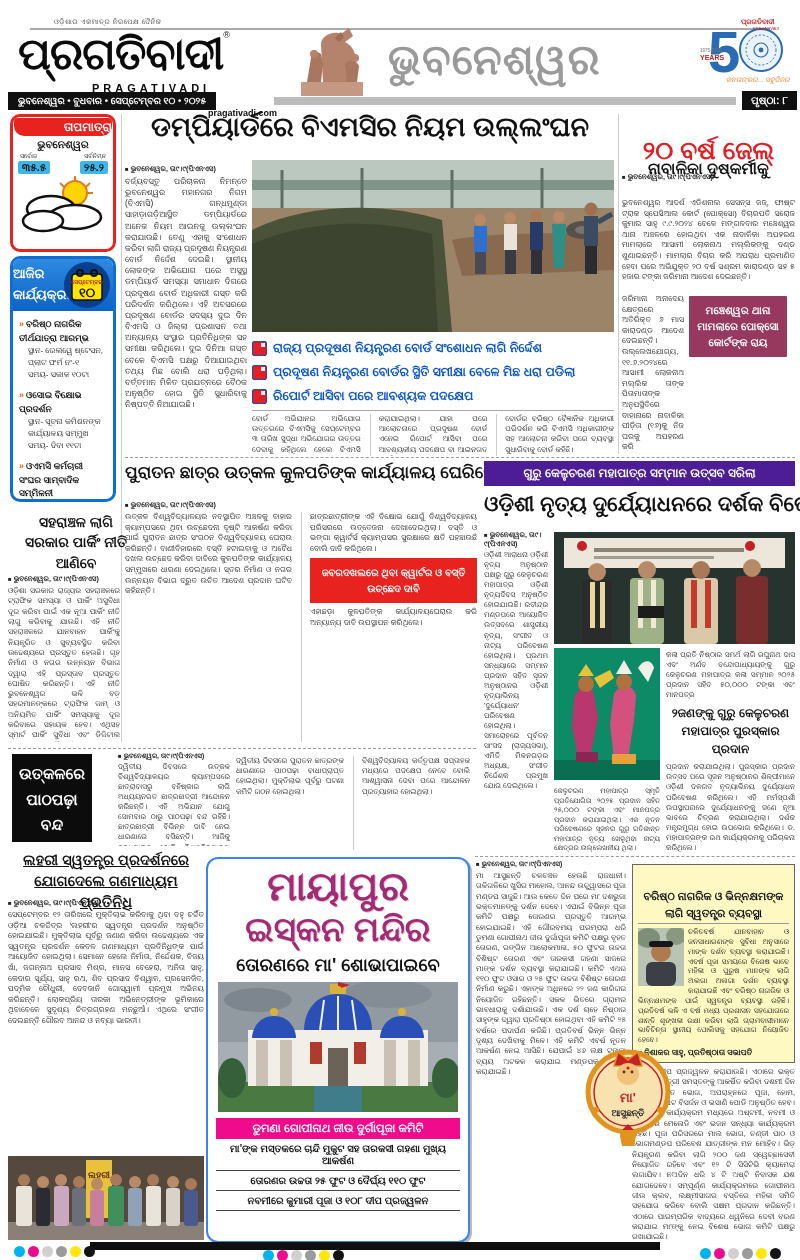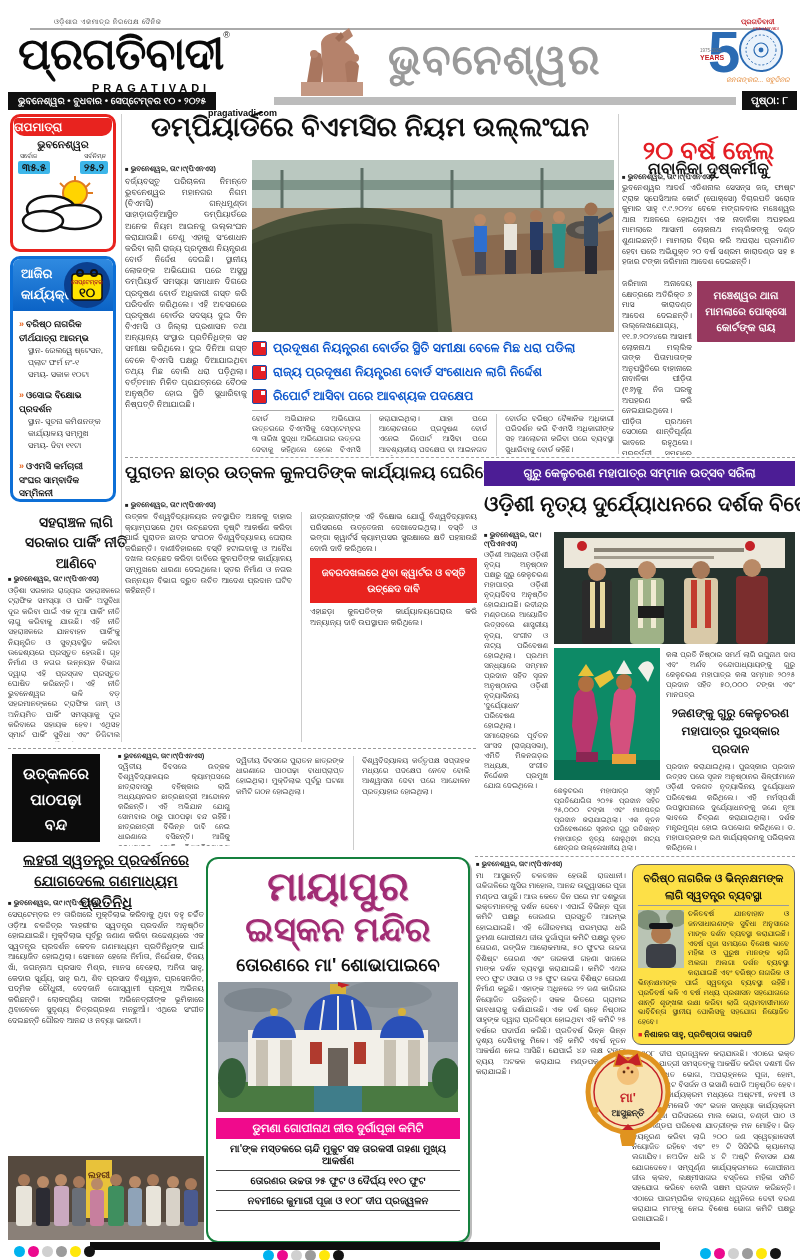--- a/index.html
+++ b/index.html
@@ -20,31 +20,31 @@
   .reg{font-size:9px;vertical-align:top;}
   .logo-latin{font-size:11px;font-weight:bold;letter-spacing:4px;color:#0a0a0a;}
   .logo-site{font-size:9px;font-weight:bold;color:#0a0a0a;margin-top:24px;}
   .city-name{font-size:42px;font-weight:bold;color:#9a9a9a;letter-spacing:1px;}
   .date-box{background:#101010;color:#fff;font-size:9.5px;font-weight:bold;padding:3px 10px;}
   .date-bar{background:#bcbcbc;height:8px;}
   .page-box{background:#101010;color:#fff;font-size:10.5px;font-weight:bold;padding:3px 9px;}
 
   
   .wx{border:3px solid #e8231f;border-radius:10px;background:#fff;box-sizing:border-box;}
-  .wx-head{background:#e8231f;color:#fff;font-size:12px;font-weight:bold;text-align:left;
+  .wx-head{background:#e8231f;color:#fff;font-size:12px;font-weight:bold;text-align:right;
            padding:2px 0;border-radius:4px 4px 10px 10px;margin:1px;}
   .wx-city{font-size:10.5px;font-weight:bold;text-align:center;margin-top:2px;}
   .wx-labels{display:flex;justify-content:space-between;font-size:6.3px;padding:1px 7px 0;}
   .wx-temps{display:flex;justify-content:space-between;padding:1px 5px;}
   .wx-chip{background:#3db6e9;font-size:10.5px;font-weight:bold;padding:0 4px;border-radius:2px;}
 
   
   .pg{border:3px solid #0d6fd6;border-radius:10px;background:#fff;box-sizing:border-box;overflow:hidden;}
   .pg-head{position:relative;height:52px;background:linear-gradient(#2f8ae0,#0b63c6);}
-  .pg-title{position:absolute;left:8px;top:5px;color:#fff;font-weight:bold;font-size:13px;line-height:1.6;}
+  .pg-title{position:absolute;left:0;top:5px;color:#fff;font-weight:bold;font-size:13px;line-height:1.6;}
   .pg-items{padding:7px 6px 0 6px;}
   .pg-item{margin-bottom:8px;}
   .pg-item-title{font-size:9px;font-weight:bold;line-height:1.5;}
   .pg-marker{color:#e8641e;font-weight:bold;margin-right:2px;}
   .pg-sub{font-size:8px;line-height:1.5;padding-left:9px;color:#222;}
 
   
   .hl-main{font-size:27px;font-weight:bold;text-align:center;white-space:nowrap;}
   .hl-kicker{font-size:16px;font-weight:bold;text-align:center;}
   .hl-red{font-size:25px;font-weight:bold;color:#e31e24;text-align:center;}
@@ -59,41 +59,41 @@
   .bullet-txt{font-size:12.5px;font-weight:bold;color:#0a55cc;white-space:nowrap;overflow:hidden;}
 
   .cols3{display:flex;gap:9px;}
   .cols3 > div{flex:1;}
   .cols3 > div + div{border-left:1px solid #ccc;padding-left:8px;}
   .cols2{display:flex;gap:9px;}
   .cols2 > div{flex:1;}
   .cols2 > div + div{border-left:1px solid #ccc;padding-left:8px;}
 
   .purple-box{float:right;width:92px;background:#97395f;color:#fff;font-size:10.5px;font-weight:bold;
-              text-align:center;padding:7px 3px;margin:2px 0 3px 5px;line-height:1.5;border-radius:1px;}
+              text-align:center;padding:7px 3px;margin:2px 8px 3px 5px;line-height:1.5;border-radius:1px;}
   .red-box{background:#e8231f;color:#fff;font-size:10px;font-weight:bold;text-align:center;
            padding:7px 2px;margin:4px 0;line-height:1.55;}
   .green-banner{background:#4c1d95;color:#fff;font-size:12px;font-weight:bold;text-align:center;line-height:25px;}
   .black-box{background:#0c0c0c;color:#fff;font-size:15.5px;font-weight:bold;text-align:center;line-height:1.65;padding-top:7px;box-sizing:border-box;}
   .subhead-dance{font-size:12px;font-weight:bold;text-align:center;line-height:1.5;margin:4px 0;}
 
   
-  .maya{border:2px solid #15803d;border-radius:12px;background:#fff;box-sizing:border-box;
+  .maya{border:2px solid #3b82f6;border-radius:12px;background:#fff;box-sizing:border-box;
         box-shadow:2px 2px 0 #bbb;padding:4px 8px;}
   .maya-t1{font-size:40px;font-weight:bold;color:#a12c74;text-align:center;line-height:1.15;
            text-shadow:1px 1px 0 #e7c3da;}
   .maya-t2{font-size:34px;font-weight:bold;color:#a12c74;text-align:center;line-height:1.2;
            text-shadow:1px 1px 0 #e7c3da;}
   .maya-sub{font-size:18px;font-weight:bold;text-align:center;margin-top:5px;}
   .maya-banner{background:#f00a8c;color:#fff;font-size:11.5px;font-weight:bold;text-align:center;
                padding:4px 0;margin-top:6px;}
   .maya-point{font-size:10px;font-weight:bold;text-align:center;padding:4px 0 3px;border-bottom:1.5px solid #444;}
 
   
-  .senior{border:1.5px solid #666;border-radius:9px;padding:5px 5px 4px;background:#fde047;box-sizing:border-box;}
+  .senior{border:1.5px solid #666;border-radius:0;padding:23px 5px 4px;background:#fef9c3;box-sizing:border-box;}
   .senior-title{font-size:11px;font-weight:bold;text-align:center;line-height:1.5;border-bottom:1px solid #999;
                 padding-bottom:2px;margin-bottom:3px;}
   .senior-body{font-size:7.3px;line-height:1.35;text-align:justify;}
   .senior-attr{font-size:8px;font-weight:bold;margin-top:3px;}
   .senior-attr .rsq{color:#e31e24;font-size:7px;margin-right:2px;}
 
   .bottom-bar{background:#0e0e0e;}
   .dots{display:flex;gap:3px;}
   .dot{width:11px;height:11px;border-radius:50%;}
   .d-c{background:#00b3ef}.d-m{background:#ec0a8e}.d-lg{background:#d0d0d0}
@@ -243,45 +243,45 @@
       <rect x="332" y="56" width="14" height="30" fill="#3c4c60"></rect>
         <circle cx="339" cy="49" r="6.5" fill="#9c7050"></circle>
       <line x1="346" y1="62" x2="360" y2="54" stroke="#3c4c60" stroke-width="5"></line>
       <rect x="333" y="86" width="12" height="28" fill="#2b2b33"></rect>
     </g>
   </svg>
 
   <div class="abs" style="left:252px;top:336px;width:362px;">
     <div class="bullet-row">
       <span class="bullet-icon"></span>
-      <span class="bullet-txt">ପ୍ରଦୂଷଣ ନିୟନ୍ତ୍ରଣ ବୋର୍ଡର ସ୍ଥିତି ସମୀକ୍ଷା ବେଳେ ମିଛ ଧରା ପଡିଲା</span>
+      <span class="bullet-txt">ରାଜ୍ୟ ପ୍ରଦୂଷଣ ନିୟନ୍ତ୍ରଣ ବୋର୍ଡ ସଂଶୋଧନ ଲାଗି ନିର୍ଦ୍ଦେଶ</span>
     </div>
     <div class="bullet-row">
       <span class="bullet-icon"></span>
-      <span class="bullet-txt">ରାଜ୍ୟ ପ୍ରଦୂଷଣ ନିୟନ୍ତ୍ରଣ ବୋର୍ଡ ସଂଶୋଧନ ଲାଗି ନିର୍ଦ୍ଦେଶ</span>
+      <span class="bullet-txt">ପ୍ରଦୂଷଣ ନିୟନ୍ତ୍ରଣ ବୋର୍ଡର ସ୍ଥିତି ସମୀକ୍ଷା ବେଳେ ମିଛ ଧରା ପଡିଲା</span>
     </div>
     <div class="bullet-row">
       <span class="bullet-icon"></span>
       <span class="bullet-txt">ରିପୋର୍ଟ ଆସିବା ପରେ ଆବଶ୍ୟକ ପଦକ୍ଷେପ</span>
     </div>
   </div>
   <div class="abs hairline" style="left:252px;top:410px;width:362px;height:1px;"></div>
   <div class="abs cols3" style="left:252px;top:414px;width:362px;height:42px;">
     <div class="jus body-txt" style="font-size:7.5px;">ବୋର୍ଡ ଅଭିଯାନର ଅଭିଯୋଗ ଉତ୍ତରରେ ବିଏମସିକୁ ସେପ୍ଟେମ୍ବର ୩ ତାରିଖ ସୁଦ୍ଧା ଅଭିଯୋଗର ଉତ୍ତର ଦେବାକୁ କହିଥିଲେ ହେଲେ ବିଏମସି ଶୀଘ୍ର କରିବାକୁ ମନ୍ତବ୍ୟ ଦେଇଛି।</div>
     <div class="jus body-txt" style="font-size:7.5px;">କରାଯାଇଥିଲା। ଯାହା ପରେ ଆଲୋଚନାରେ ପ୍ରଦୂଷଣ ବୋର୍ଡ ଏନେଇ ରିପୋର୍ଟ ଆସିବା ପରେ ଆବଶ୍ୟକୀୟ ପଦକ୍ଷେପ ବା ଆଇନଗତ କାର୍ଯ୍ୟାନୁଷ୍ଠାନ ନେବ ବୋଲି କହିଛି।</div>
     <div class="jus body-txt" style="font-size:7.5px;">ବୋର୍ଡର ବରିଷ୍ଠ ବୈଜ୍ଞାନିକ ଅଧିକାରୀ ପରିଦର୍ଶନ କରି ବିଏମସି ଅଧିକାରୀଙ୍କ ସହ ଆଲୋଚନା କରିବା ପରେ ବ୍ୟବସ୍ଥା ସୁଧାରିବାକୁ ବୋର୍ଡ କହିଛି।</div>
   </div>
 
   <div class="abs hl-kicker" style="left:622px;top:116px;width:173px;margin-top:44px;">ନାବାଳିକା ଦୁଷ୍କର୍ମୀକୁ</div>
   <div class="abs hl-red" style="left:622px;top:136px;width:173px;">୨୦ ବର୍ଷ ଜେଲ୍</div>
   <div class="abs byline" style="left:622px;top:172px;width:173px;">
     <span class="sq">■</span><span>ଭୁବନେଶ୍ୱର, ତା୯।୯(ପିଏନଏସ)</span>
   </div>
   <div class="abs" style="left:622px;top:183px;width:173px;height:272px;overflow:hidden;">
-    <div class="jus body-txt" style="height:96px;">ଭୁବନେଶ୍ୱର ଆଦର୍ଶ ଏଡିଶନାଲ ସେସନ୍ସ ଜଜ୍, ଫାଷ୍ଟ ଟ୍ରାକ ସ୍ପେସିଆଲ କୋର୍ଟ (ପୋକ୍ସୋ) ବିଚାରପତି ସରୋଜ କୁମାର ସାହୁ ୯.୯.୨୦୨୪ ବେଳେ ମଙ୍ଗଳବାର ମଞ୍ଚେଶ୍ୱର ଥାନା ଅଞ୍ଚଳରେ ହୋଇଥିବା ଏକ ନାବାଳିକା ଅପହରଣ ମାମଲାରେ ଆସାମୀ ଲୋକନାଥ ମଲ୍ଲିକଙ୍କୁ ଦଣ୍ଡ ଶୁଣାଇଛନ୍ତି। ମାମଲାର ବିଚାର କରି ଅପରାଧ ପ୍ରମାଣିତ ହେବା ପରେ ଅଭିଯୁକ୍ତ ୨୦ ବର୍ଷ ସଶ୍ରମ କାରାଦଣ୍ଡ ସହ ୫ ହଜାର ଟଙ୍କା ଜରିମାନା ଆଦେଶ ଦେଇଛନ୍ତି।</div>
+    <div class="jus body-txt" style="height:96px;margin-top:15px;">ଭୁବନେଶ୍ୱର ଆଦର୍ଶ ଏଡିଶନାଲ ସେସନ୍ସ ଜଜ୍, ଫାଷ୍ଟ ଟ୍ରାକ ସ୍ପେସିଆଲ କୋର୍ଟ (ପୋକ୍ସୋ) ବିଚାରପତି ସରୋଜ କୁମାର ସାହୁ ୯.୯.୨୦୨୪ ବେଳେ ମଙ୍ଗଳବାର ମଞ୍ଚେଶ୍ୱର ଥାନା ଅଞ୍ଚଳରେ ହୋଇଥିବା ଏକ ନାବାଳିକା ଅପହରଣ ମାମଲାରେ ଆସାମୀ ଲୋକନାଥ ମଲ୍ଲିକଙ୍କୁ ଦଣ୍ଡ ଶୁଣାଇଛନ୍ତି। ମାମଲାର ବିଚାର କରି ଅପରାଧ ପ୍ରମାଣିତ ହେବା ପରେ ଅଭିଯୁକ୍ତ ୨୦ ବର୍ଷ ସଶ୍ରମ କାରାଦଣ୍ଡ ସହ ୫ ହଜାର ଟଙ୍କା ଜରିମାନା ଆଦେଶ ଦେଇଛନ୍ତି।</div>
     <div>
       <div class="purple-box">ମଞ୍ଚେଶ୍ୱର ଥାନା ମାମଲାରେ ପୋକ୍ସୋ କୋର୍ଟଙ୍କ ରାୟ</div>
       <div class="jus body-txt">ଜରିମାନା ଅନାଦେୟ କ୍ଷେତ୍ରରେ ଅତିରିକ୍ତ ୬ ମାସ କାରାଦଣ୍ଡ ଆଦେଶ ଦେଇଛନ୍ତି। ଉଲ୍ଲେଖଯୋଗ୍ୟ, ୧୧.୬.୨୦୨୪ରେ ଆସାମୀ ଲୋକନାଥ ମଲ୍ଲିକ ତାଙ୍କ ପିତାମାତାଙ୍କ ଅନୁପସ୍ଥିତିରେ ବାହାନାରେ ନାବାଳିକା ପୀଡ଼ିତା (୧୬)କୁ ନିଜ ଘରକୁ ଅପହରଣ କରି ନେଇଯାଇଥିଲେ। ପୀଡ଼ିତା ପ୍ରଥମେ ସେଠାରେ ଶାନ୍ତିପୂର୍ଣ୍ଣ ଭାବରେ ରହୁଥିଲେ। ପରବର୍ତ୍ତୀ ସମୟରେ ତାଙ୍କ ପିତାମାତାଙ୍କ ଦ୍ୱାରା ପ୍ରରୋଚିତ ହୋଇ ଅଭିଯୁକ୍ତ ଯୌତୁକ ଦାବି କରିବା ଆଳରେ ନିର୍ଯାତନା ଦେଇଥିଲେ ଏବଂ ତାଙ୍କୁ ଶାରୀରିକ ନିର୍ଯାତନା ଦେଇଥିଲେ। ଅଭିଯୁକ୍ତ ପୀଡ଼ିତାଙ୍କୁ ତାଙ୍କ ରକ୍ଷା ବିରୋଧରେ ଶାରୀରିକ ସମ୍ପର୍କ ରଖିବାକୁ ବାଧ୍ୟ କରିଥିଲେ।</div>
     </div>
   </div>
 
   <div class="abs dashed" style="left:125px;top:457px;width:670px;"></div>
 
   <div class="abs hl-small" style="left:20px;top:512px;width:112px;font-size:14px;">ସହରାଞ୍ଚଳ ଲାଗି ସରକାର ପାର୍କିଂ ନୀତି ଆଣିବେ</div>
   <div class="abs byline" style="left:8px;top:574px;width:112px;">
@@ -361,21 +361,21 @@
 
   <div class="abs" style="left:666px;top:650px;width:129px;height:204px;overflow:hidden;">
     <div class="jus body-txt" style="font-size:7.4px;">କଳା ପ୍ରତି ନିଷ୍ଠାର ସମର୍ଥ ଲାଗି ରଘୁନାଥ ଦାସ ଏବଂ ଅର୍ଣବ ବନ୍ଦୋପାଧ୍ୟାୟଙ୍କୁ ଗୁରୁ କେଳୁଚରଣ ମହାପାତ୍ର କଳା ସମ୍ମାନ ୨୦୨୫ ପ୍ରଦାନ ସହିତ ୫୦,୦୦୦ ଟଙ୍କା ଏବଂ ମାନପତ୍ର</div>
     <div class="subhead-dance">୨ଜଣଙ୍କୁ ଗୁରୁ କେଳୁଚରଣ ମହାପାତ୍ର ପୁରସ୍କାର ପ୍ରଦାନ</div>
     <div class="jus body-txt" style="font-size:7.4px;">ପ୍ରଦାନ କରାଯାଇଥିଲା। ପୁରସ୍କାର ପ୍ରଦାନ ଉତ୍ସବ ପରେ ସୃଜନ ଅନୁଷ୍ଠାନର ଶିଳ୍ପୀମାନେ ଓଡ଼ିଶୀ ଦଳଗତ ନୃତ୍ୟାଭିନୟ ଦୁର୍ଯ୍ୟୋଧନ ପରିବେଷଣ କରିଥିଲେ। ଏହି ମର୍ମସ୍ପର୍ଶୀ ଉପସ୍ଥାପନାରେ ଦୁର୍ଯ୍ୟୋଧନଙ୍କୁ ଜଣେ ନୂଆ ଭାବରେ ଚିତ୍ରଣ କରାଯାଇଥିଲା। ଦର୍ଶକ ମନ୍ତ୍ରମୁଗ୍ଧ ହୋଇ ଉପଭୋଗ କରିଥିଲେ। ଡ. ମହାପାତ୍ରଙ୍କ ରଥ କାର୍ଯ୍ୟକ୍ରମକୁ ପରିଚାଳନା କରିଥିଲେ।</div>
   </div>
   <div class="abs jus body-txt" style="left:554px;top:786px;width:106px;height:66px;font-size:7px;">କେଳୁଚରଣ ମହାପାତ୍ର ସ୍ମୃତି ପ୍ରତିଯୋଗିତା ୨୦୨୫ ପ୍ରଦାନ ସହିତ ୨୫,୦୦୦ ଟଙ୍କା ଏବଂ ମାନପତ୍ର ପ୍ରଦାନ କରାଯାଇଥିଲା। ଏକ ନୂତନ ପରିବେଷଣରେ ସୃଜନର ଗୁରୁ ରତିକାନ୍ତ ମହାପାତ୍ର ନୃତ୍ୟ ଖେଳୁଥିବା ନାଟ୍ୟ କ୍ଷେତ୍ରର ଉଲ୍ଲେଖନୀୟ ଥିଲା।</div>
 
   <div class="abs dashed" style="left:475px;top:856px;width:320px;"></div>
 
-  <div class="abs black-box" style="left:12px;top:754px;width:88px;height:88px;">
+  <div class="abs black-box" style="left:12px;top:754px;width:80px;height:88px;">
     <div>ଉତ୍କଳରେ</div>
     <div>ପାଠପଢ଼ା</div>
     <div>ବନ୍ଦ</div>
   </div>
   <div class="abs byline" style="left:118px;top:752px;width:112px;font-size:6.8px;">
     <span class="sq">■</span><span>ଭୁବନେଶ୍ୱର, ତା୯।୯(ପିଏନଏସ)</span>
   </div>
   <div class="abs jus body-txt" style="left:118px;top:762px;width:112px;height:84px;font-size:7.4px;">ଦ୍ୱିତୀୟ ଦିବସରେ ଉତ୍କଳ ବିଶ୍ୱବିଦ୍ୟାଳୟର କ୍ୟାମ୍ପସରେ ଛାତ୍ରାବାସରୁ ବହିଷ୍କାର ଲାଗି ଅଧ୍ୟୟନରତ ଛାତ୍ରଛାତ୍ରୀ ଆନ୍ଦୋଳନ କରିଛନ୍ତି। ଏହି ଅଭିଯାନ ଯୋଗୁ ସୋମବାର ଠାରୁ ପାଠପଢ଼ା ବନ୍ଦ ରହିଛି। ଛାତ୍ରଛାତ୍ରୀ ବିଭିନ୍ନ ଦାବି ନେଇ ଧାରଣାରେ ବସିଛନ୍ତି। ଆଜିକୁ ବୃଦ୍ଧିପାଇବ ବୋଲି ବିଶ୍ୱବିଦ୍ୟାଳୟ କର୍ତ୍ତୃପକ୍ଷ କହିଛନ୍ତି।</div>
 
   <div class="abs hl-small" style="left:8px;top:850px;width:196px;font-size:14.5px;text-decoration:underline;">ଲହରୀ ସ୍ୱତନ୍ତ୍ର ପ୍ରଦର୍ଶନରେ ଯୋଗଦେଲେ ଗଣମାଧ୍ୟମ ପ୍ରତିନିଧି</div>

